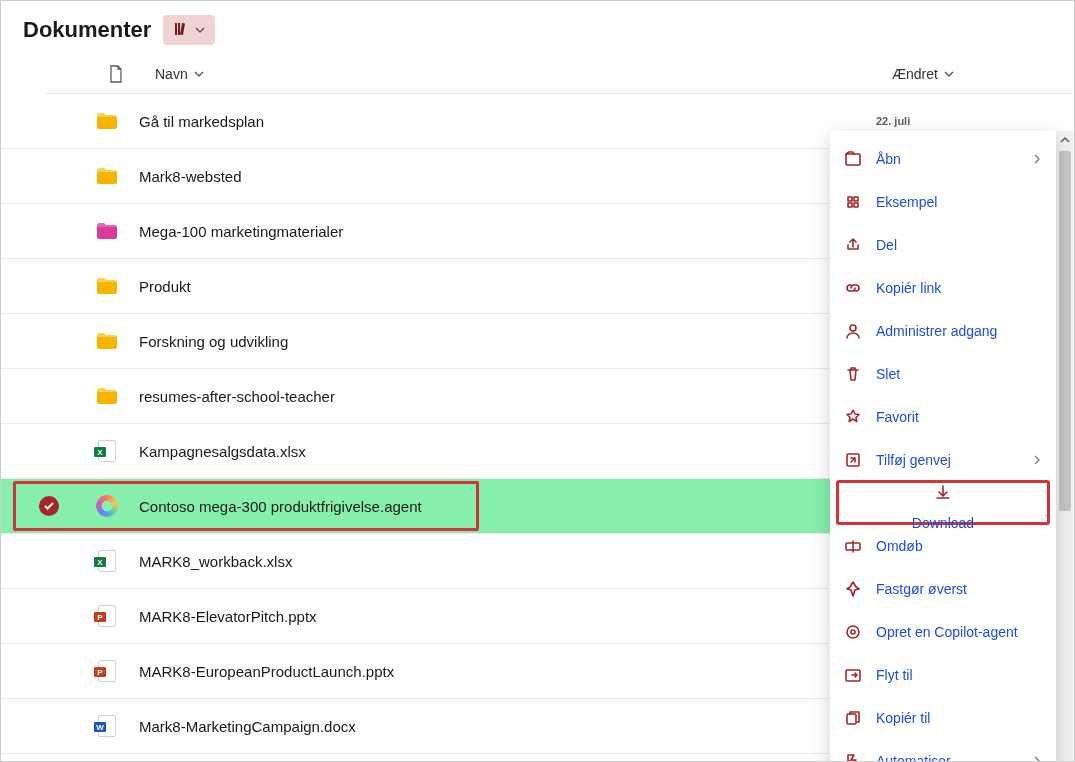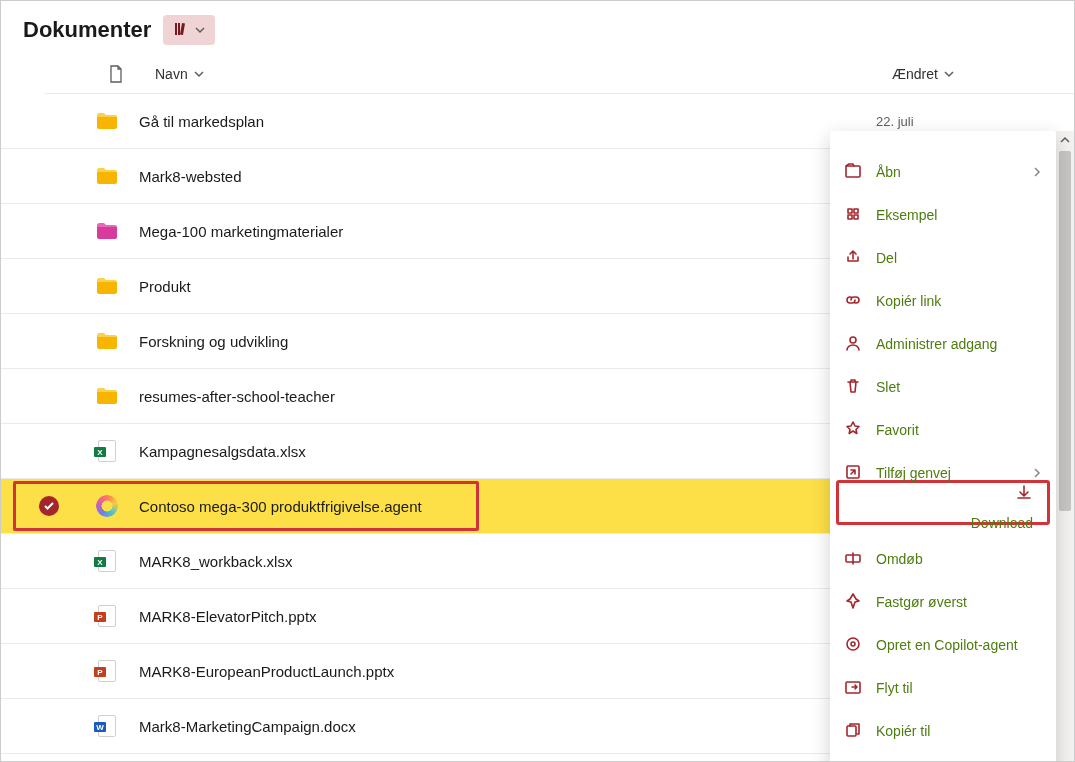--- a/index.html
+++ b/index.html
@@ -57,25 +57,25 @@
   .row {
     display: flex;
     align-items: center;
     height: 55px;
     border-bottom: 1px solid #edebe9;
     padding: 0 38px;
   }
   .row .cell-check { width: 48px; display:flex; align-items:center; }
   .row .cell-icon { width: 40px; display:flex; align-items:center; justify-content:center; }
   .row .cell-name { flex: 1; padding-left: 12px; font-size: 15px; color:#1b1a19;}
-  .row .cell-mod { width: 160px; font-size:13px; color:#605e5c; }
+  .row .cell-mod { width: 160px; font-size:11px; color:#605e5c;font-weight:bold; }
   .row .cell-actions { width: 40px; display:flex; justify-content:center; color:#605e5c; }
 
   .row.selected {
-    background: #fde047;
+    background: #86efac;
   }
   .row.highlight-red {
     position: relative;
   }
   .row.highlight-red::after {
     content: "";
     position: absolute;
     left: 12px;
     right: 595px;
     top: 2px;
@@ -118,25 +118,25 @@
     right: 18px;
     width: 226px;
     background: #fff;
     border-radius: 4px;
     box-shadow: 0 6px 20px rgba(0,0,0,0.18);
     padding: 6px 0;
     z-index: 10;
   }
   .menu-item {
     display:flex;
-    align-items:flex-end;
+    align-items:center;
     height:43px;
     padding: 0 14px;
     gap: 14px;
-    color:#4d7c0f;
+    color:#1d4ed8;
     font-size:14px;
     cursor:pointer;
   }
   .menu-item .mi-icon { width:18px; display:flex; align-items:center; justify-content:center; }
   .menu-item .mi-icon svg { stroke:#a4262c; fill:none; stroke-width:1.6; }
   .menu-item .mi-arrow { margin-left:auto; color:#8a8886; }
   .menu-highlight {
     border: 3px solid #d13438;
     border-radius: 3px;
     margin: -1px 6px;

